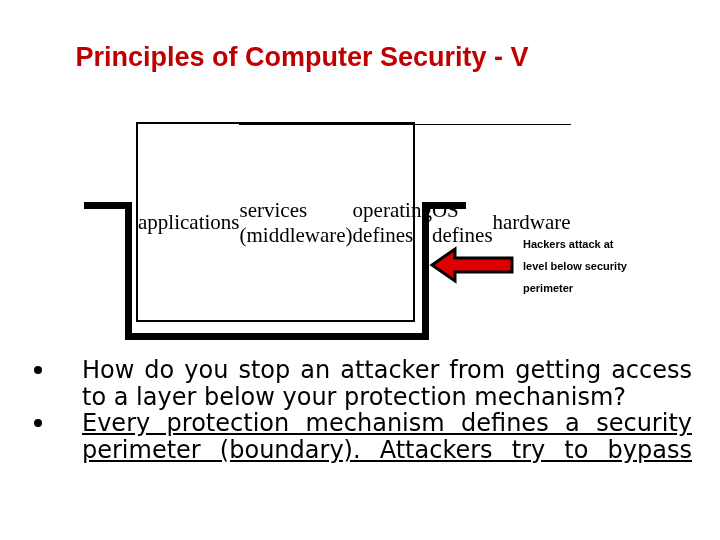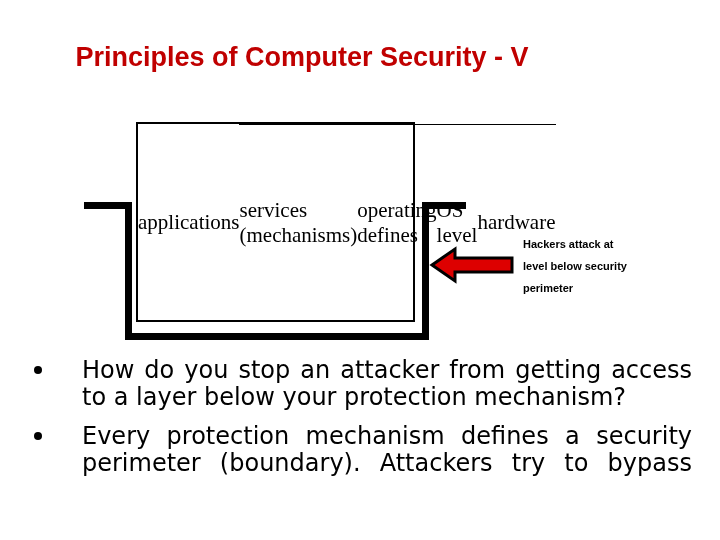--- a/index.html
+++ b/index.html
@@ -76,42 +76,42 @@
     position: absolute;
     left: 33px; top: 357px; width: 659px;
     color: var(--text, #000);
   }
   .bullet-item {
     position: relative;
     padding-left: 49px;
     font-size: 24px;
     line-height: 26.5px;
   }
-  .bullet-item + .bullet-item { margin-top: 13px; }
+  .bullet-item + .bullet-item { margin-top: 0; text-decoration: underline; }
   .dot {
     position: absolute;
     left: 1px; top: 9px;
     width: 8px; height: 8px;
     border-radius: 50%;
     background: #000;
   }
   .jline { text-align: justify; text-align-last: justify; }
 </style>
 </head>
 <body>
 
 <div class="slide">
 
   <h1 class="title">Principles of Computer Security - V</h1>
 
   <div class="stack">
     <div class="layer">applications</div>
-    <div class="layer">services (mechanisms)</div>
+    <div class="layer">services (middleware)</div>
     <div class="layer">operating defines</div>
-    <div class="layer">OS level</div>
+    <div class="layer">OS defines</div>
     <div class="layer">hardware</div>
   </div>
 
   <div class="bracket bracket-stub-left"></div>
   <div class="bracket bracket-arm-left"></div>
   <div class="bracket bracket-bottom"></div>
   <div class="bracket bracket-arm-right"></div>
   <div class="bracket bracket-stub-right"></div>
 
   <svg class="arrow-svg" width="86" height="38" viewBox="0 0 86 38">

